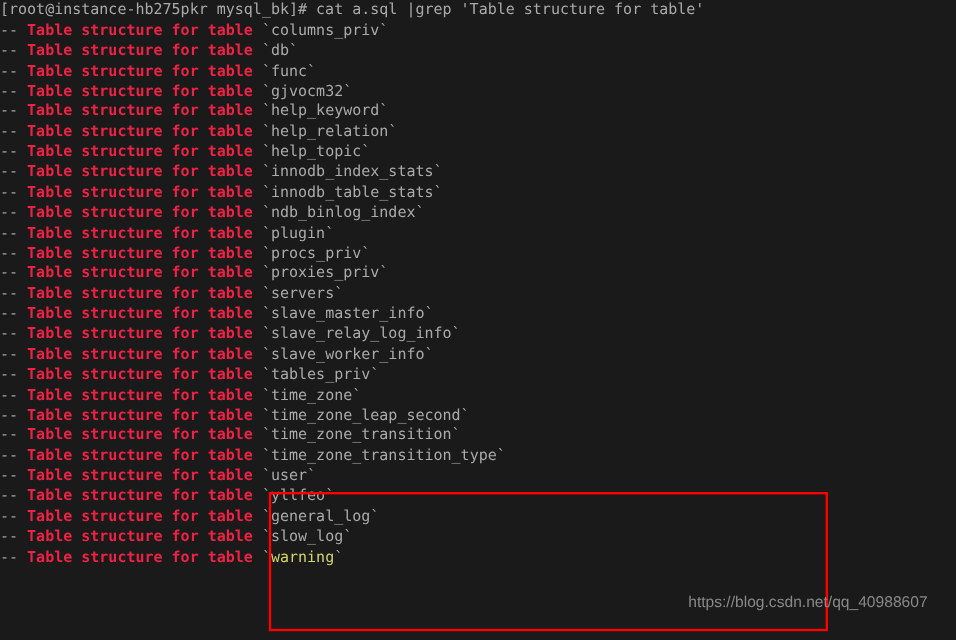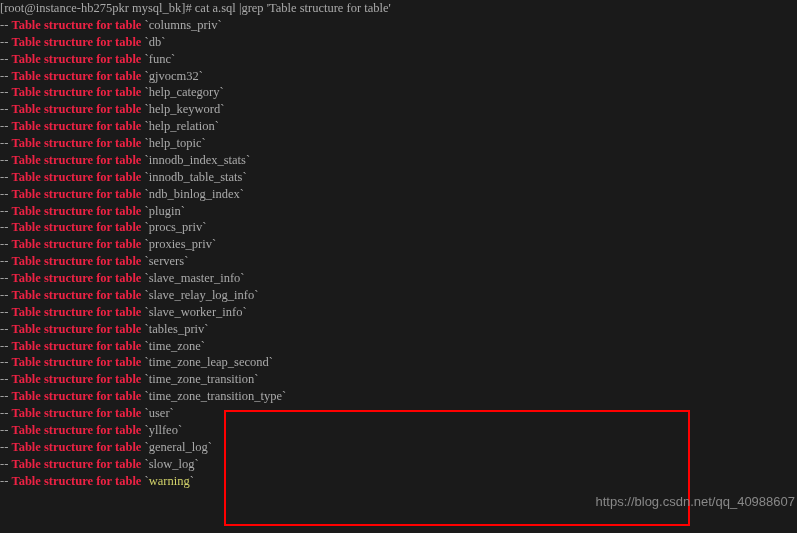--- a/index.html
+++ b/index.html
@@ -8,55 +8,54 @@
       font-family: "DejaVu Sans Mono", "Consolas", monospace;
       font-size: 12.5px;
       line-height: 1.35;
       color: #aaa;
       width: 797px;
       height: 533px;
       overflow: hidden;
       position: relative;
       white-space: nowrap;
     }
-    .line { display: block; font-family: Liberation Serif, serif; }
+    .line { display: block; }
     .prompt-host { color: #aaa; }
     .match-red { color: #e24; font-weight: bold; }
     .tick { color: #aaa; }
     .tname { color: #aaa; }
     .tname-y { color: #d4d46a; }
     .highlight-area {
       position: absolute;
       left: 224px;
       top: 410px;
       width: 466px;
       height: 116px;
       border: 2px solid #ff0000;
       pointer-events: none;
       box-sizing: border-box;
     }
     .watermark {
       position: absolute;
-      right: 2px;
+      right: 24px;
       bottom: 22px;
       color: #888;
       font-size: 13px;
       font-family: Arial, sans-serif;
     }
   </style>
 </head>
 <body>
 
 <div id="term">
     <span class="line prompt-host">[root@instance-hb275pkr mysql_bk]# cat a.sql |grep 'Table structure for table'</span>
     <span class="line"><span>-- </span><span class="match-red">Table structure for table</span><span> </span><span class="tick">`</span><span class="tname">columns_priv</span><span class="tick">`</span></span>
     <span class="line"><span>-- </span><span class="match-red">Table structure for table</span><span> </span><span class="tick">`</span><span class="tname">db</span><span class="tick">`</span></span>
     <span class="line"><span>-- </span><span class="match-red">Table structure for table</span><span> </span><span class="tick">`</span><span class="tname">func</span><span class="tick">`</span></span>
     <span class="line"><span>-- </span><span class="match-red">Table structure for table</span><span> </span><span class="tick">`</span><span class="tname">gjvocm32</span><span class="tick">`</span></span>
-    <span class="line"><span>-- </span><span class="match-red">Table structure for table</span><span> </span><span class="tick">`</span><span class="tname">help_category</span><span class="tick">`</span></span>
     <span class="line"><span>-- </span><span class="match-red">Table structure for table</span><span> </span><span class="tick">`</span><span class="tname">help_keyword</span><span class="tick">`</span></span>
     <span class="line"><span>-- </span><span class="match-red">Table structure for table</span><span> </span><span class="tick">`</span><span class="tname">help_relation</span><span class="tick">`</span></span>
     <span class="line"><span>-- </span><span class="match-red">Table structure for table</span><span> </span><span class="tick">`</span><span class="tname">help_topic</span><span class="tick">`</span></span>
     <span class="line"><span>-- </span><span class="match-red">Table structure for table</span><span> </span><span class="tick">`</span><span class="tname">innodb_index_stats</span><span class="tick">`</span></span>
     <span class="line"><span>-- </span><span class="match-red">Table structure for table</span><span> </span><span class="tick">`</span><span class="tname">innodb_table_stats</span><span class="tick">`</span></span>
     <span class="line"><span>-- </span><span class="match-red">Table structure for table</span><span> </span><span class="tick">`</span><span class="tname">ndb_binlog_index</span><span class="tick">`</span></span>
     <span class="line"><span>-- </span><span class="match-red">Table structure for table</span><span> </span><span class="tick">`</span><span class="tname">plugin</span><span class="tick">`</span></span>
     <span class="line"><span>-- </span><span class="match-red">Table structure for table</span><span> </span><span class="tick">`</span><span class="tname">procs_priv</span><span class="tick">`</span></span>
     <span class="line"><span>-- </span><span class="match-red">Table structure for table</span><span> </span><span class="tick">`</span><span class="tname">proxies_priv</span><span class="tick">`</span></span>
     <span class="line"><span>-- </span><span class="match-red">Table structure for table</span><span> </span><span class="tick">`</span><span class="tname">servers</span><span class="tick">`</span></span>

